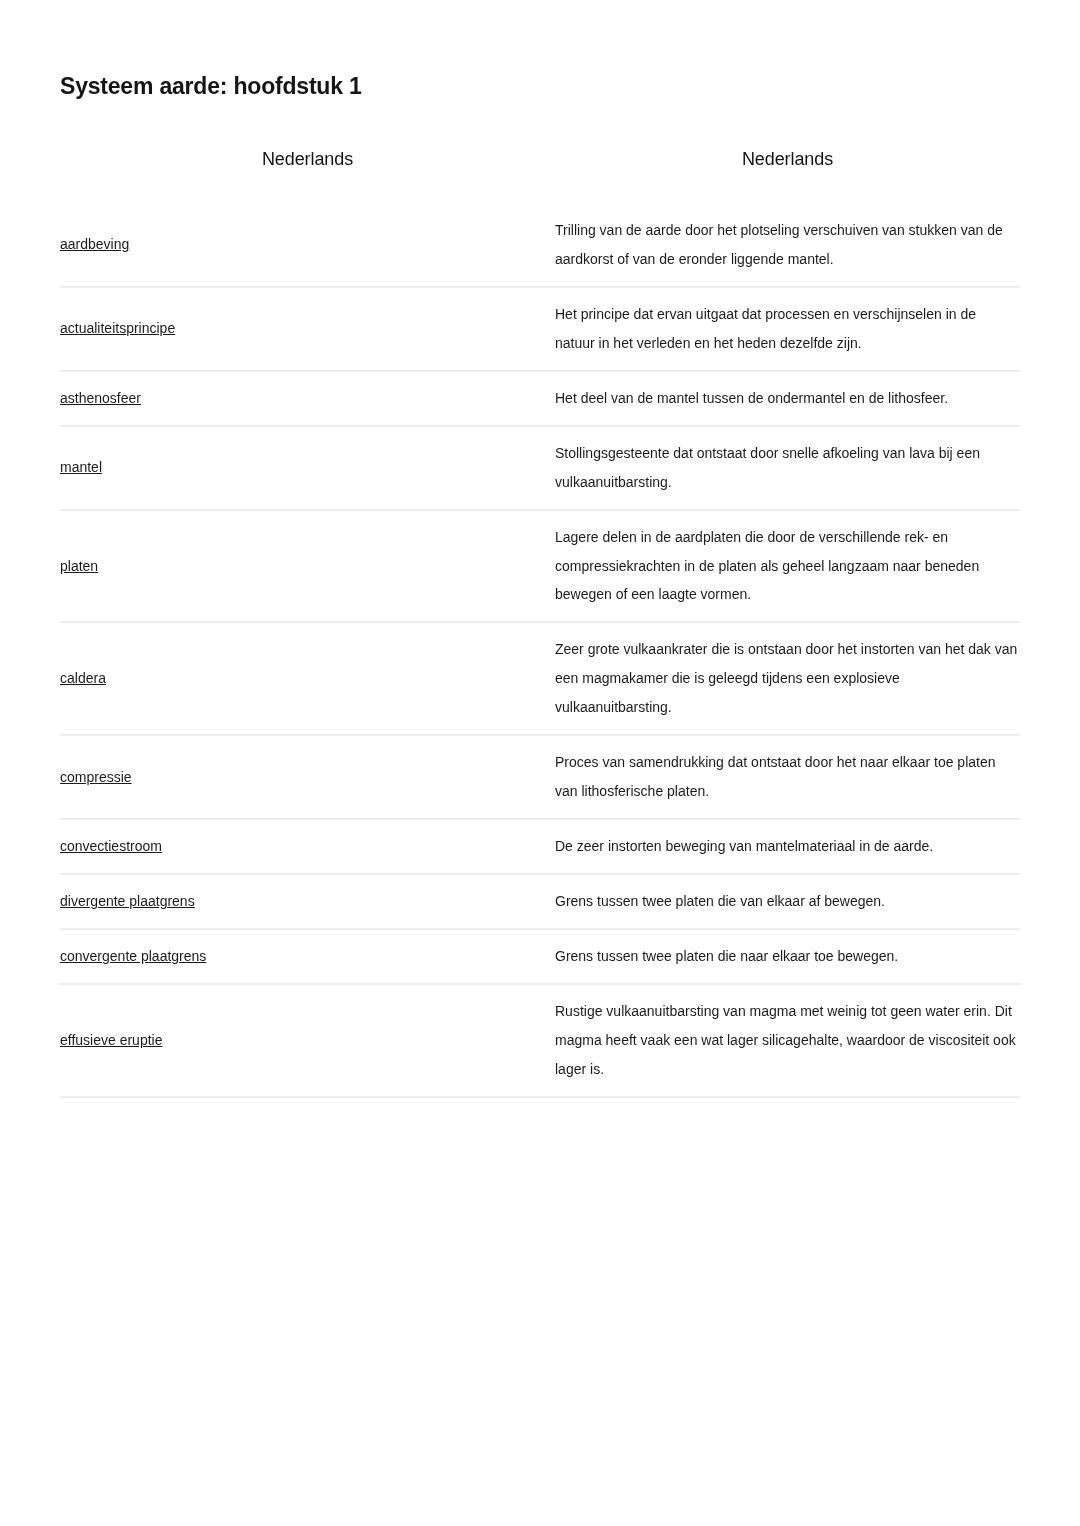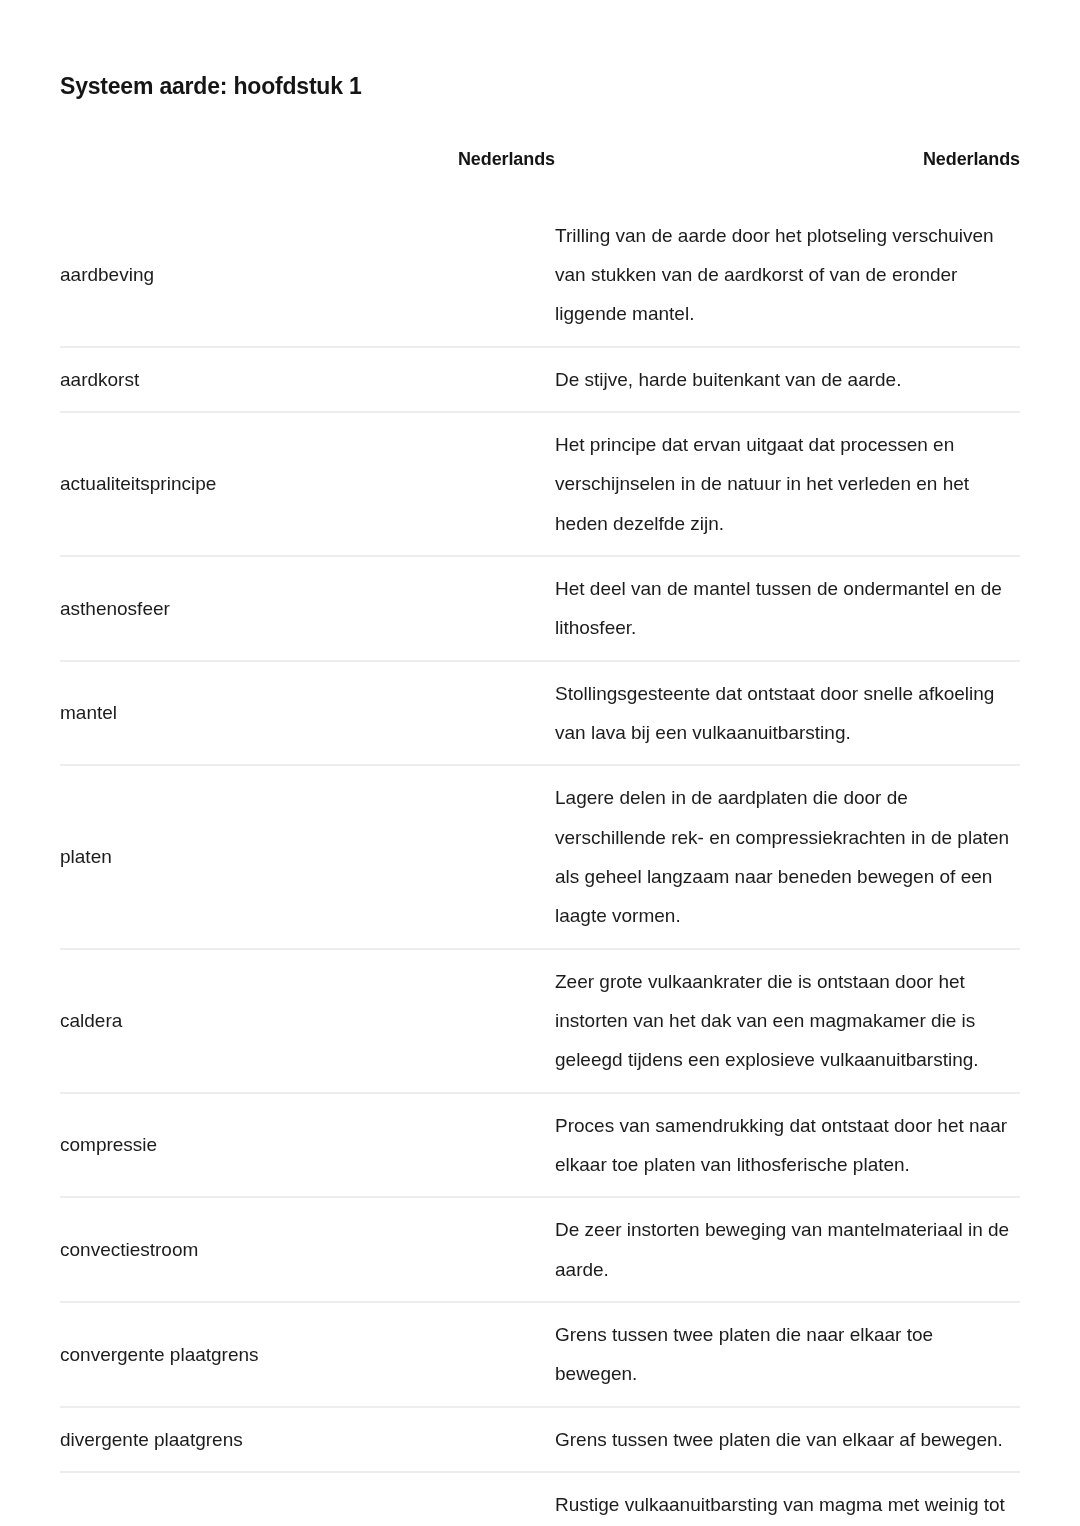--- a/index.html
+++ b/index.html
@@ -32,45 +32,46 @@
   .glossary-table {
     width: 960px;
     border-collapse: collapse;
     table-layout: fixed;
     margin-top: 48px;
   }
   .glossary-table col.col-term { width: 495px; }
   .glossary-table col.col-def  { width: 465px; }
 
   .glossary-table th {
-    text-align: right;
+    text-align: center;
     vertical-align: middle;
     font-size: 18px;
-    font-weight: 700;
+    font-weight: 400;
     color: #151515;
     letter-spacing: -0.1px;
     padding: 0 0 34px 0;
     border: none;
   }
   .glossary-table th.def-head { padding-left: 0; }
 
   .glossary-table td {
     vertical-align: middle;
     border-top: 2px solid #ededed;
-    font-size: 19px;
+    font-size: 14px;
     font-weight: 400;
     line-height: 2.07;
     color: #1c1c1c;
     padding: 12px 0 12px 0;
   }
   .glossary-table tr.row-first td {
     border-top: none;
   }
   .glossary-table td.term-cell {
     padding-right: 20px;
+    text-decoration: underline;
   }
   .glossary-table td.def-cell {
     padding-left: 0;
   }
   .def-text {
     display: block;
     max-width: 463px;
   }
   .table-foot-rule {
     width: 960px;
@@ -96,26 +97,20 @@
       <tr>
         <th class="term-head">Nederlands</th>
         <th class="def-head">Nederlands</th>
       </tr>
     </thead>
     <tbody id="glossary-body">
         <tr class="glossary-row row-first">
           <td class="term-cell">aardbeving</td>
           <td class="def-cell">
             <span class="def-text">Trilling van de aarde door het plotseling verschuiven van stukken van de aardkorst of van de eronder liggende mantel.</span>
-          </td>
-        </tr>
-        <tr class="glossary-row">
-          <td class="term-cell">aardkorst</td>
-          <td class="def-cell">
-            <span class="def-text">De stijve, harde buitenkant van de aarde.</span>
           </td>
         </tr>
         <tr class="glossary-row">
           <td class="term-cell">actualiteitsprincipe</td>
           <td class="def-cell">
             <span class="def-text">Het principe dat ervan uitgaat dat processen en verschijnselen in de natuur in het verleden en het heden dezelfde zijn.</span>
           </td>
         </tr>
         <tr class="glossary-row">
           <td class="term-cell">asthenosfeer</td>
@@ -147,29 +142,29 @@
             <span class="def-text">Proces van samendrukking dat ontstaat door het naar elkaar toe platen van lithosferische platen.</span>
           </td>
         </tr>
         <tr class="glossary-row">
           <td class="term-cell">convectiestroom</td>
           <td class="def-cell">
             <span class="def-text">De zeer instorten beweging van mantelmateriaal in de aarde.</span>
           </td>
         </tr>
         <tr class="glossary-row">
+          <td class="term-cell">divergente plaatgrens</td>
+          <td class="def-cell">
+            <span class="def-text">Grens tussen twee platen die van elkaar af bewegen.</span>
+          </td>
+        </tr>
+        <tr class="glossary-row">
           <td class="term-cell">convergente plaatgrens</td>
           <td class="def-cell">
             <span class="def-text">Grens tussen twee platen die naar elkaar toe bewegen.</span>
-          </td>
-        </tr>
-        <tr class="glossary-row">
-          <td class="term-cell">divergente plaatgrens</td>
-          <td class="def-cell">
-            <span class="def-text">Grens tussen twee platen die van elkaar af bewegen.</span>
           </td>
         </tr>
         <tr class="glossary-row">
           <td class="term-cell">effusieve eruptie</td>
           <td class="def-cell">
             <span class="def-text">Rustige vulkaanuitbarsting van magma met weinig tot geen water erin. Dit magma heeft vaak een wat lager silicagehalte, waardoor de viscositeit ook lager is.</span>
           </td>
         </tr>
       </tbody>
   </table>

